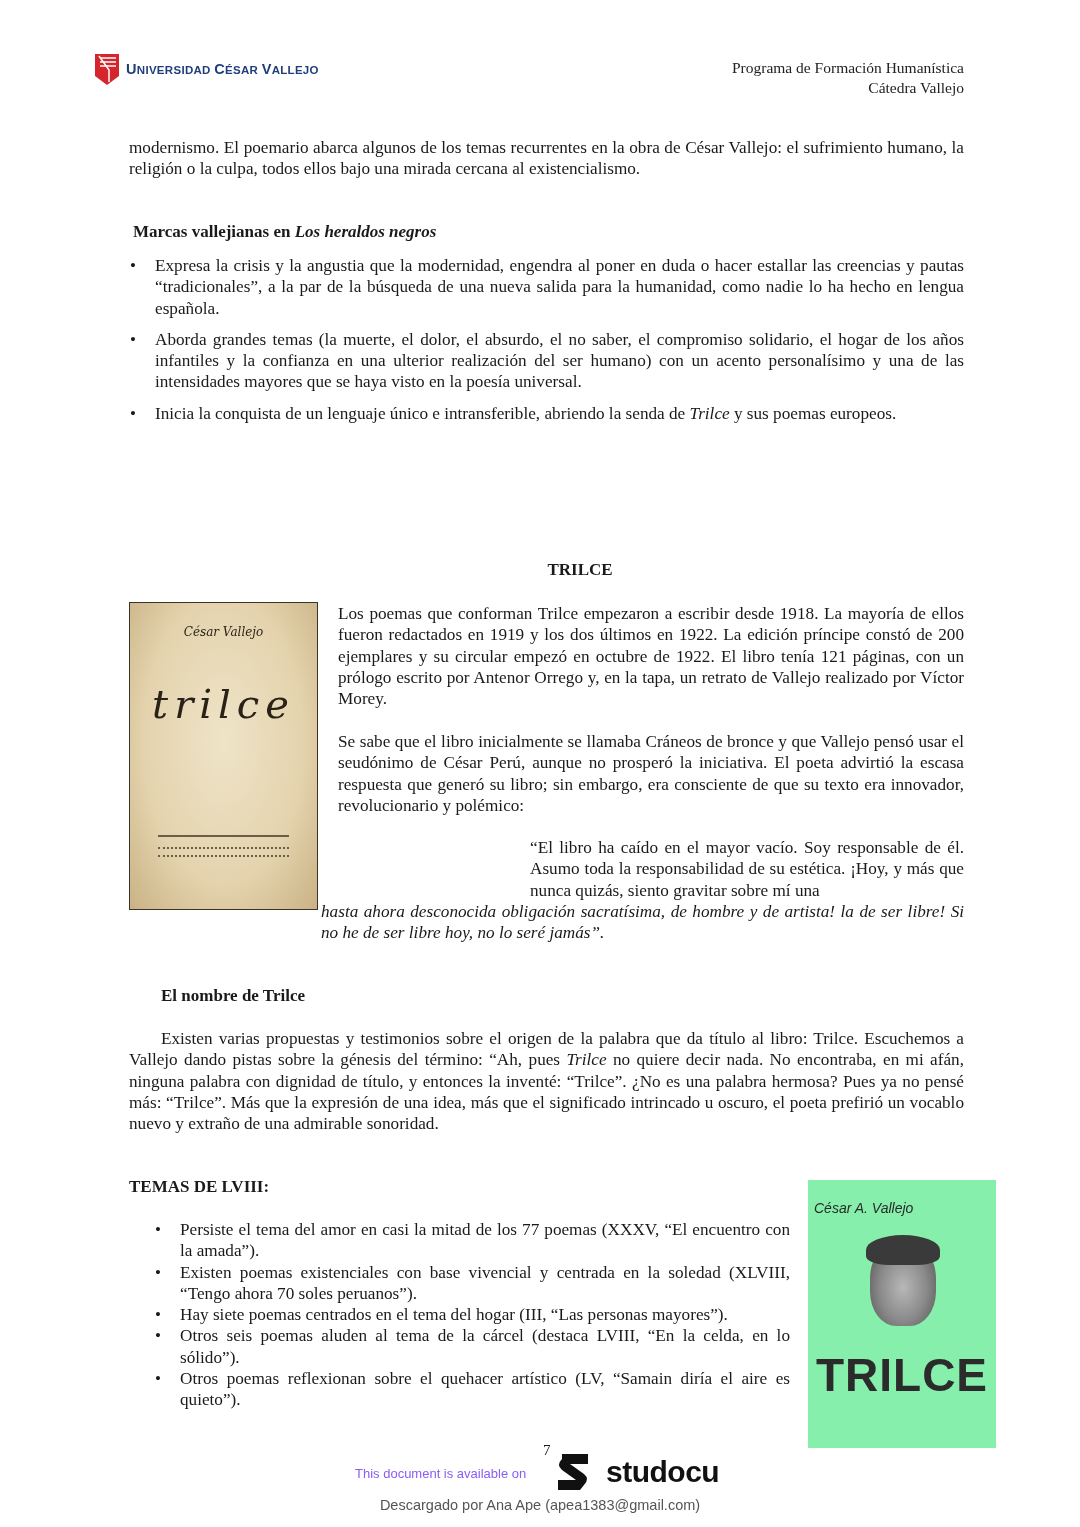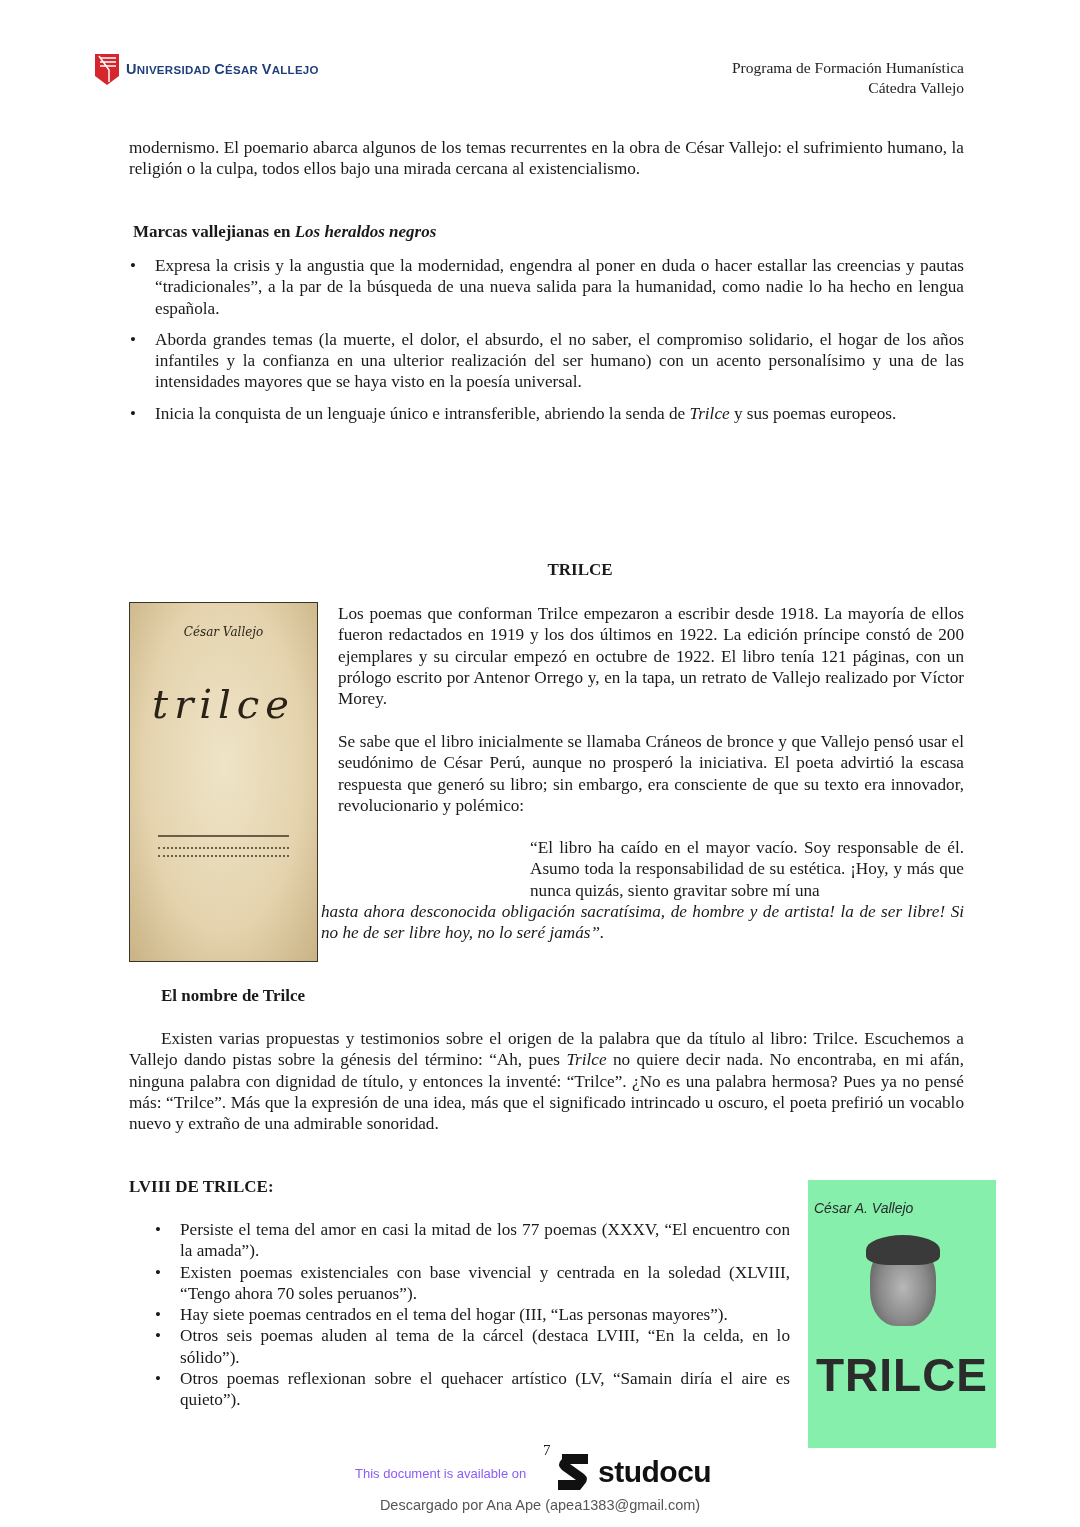--- a/index.html
+++ b/index.html
@@ -14,38 +14,38 @@
   .hdr-right { position: absolute; right: 116px; top: 58px; text-align: right; font-family: "Liberation Serif", serif; font-size: 15.5px; line-height: 20px; color: #222; margin-left: 28px; }
 
   .abs { position: absolute; }
   .para { left: 129px; width: 835px; }
   .heading-bold { font-family: "Liberation Serif", serif; font-weight: bold; font-size: 17px; }
 
   ul.bullets { list-style: none; margin: 0; padding: 0; }
   ul.bullets li { position: relative; padding-left: 25px; }
   ul.bullets li::before { content: "\2022"; position: absolute; left: 0; top: 0; font-size: 17px; }
 
-  .cover1 { left: 129px; top: 602px; width: 189px; height: 360px; border: 1.5px solid #3b332a; box-sizing: border-box;
+  .cover1 { left: 129px; top: 602px; width: 189px; height: 308px; border: 1.5px solid #3b332a; box-sizing: border-box;
     background: radial-gradient(ellipse at 50% 45%, #efe4c8 0%, #e4d3ad 60%, #c9b285 100%); }
   .cover1 .author { position: absolute; top: 22px; width: 100%; text-align: center; font-family: "DejaVu Serif", serif; font-style: italic; font-size: 12px; color: #2b231a; }
   .cover1 .title { position: absolute; top: 78px; width: 100%; text-align: center; font-family: "DejaVu Serif", serif; font-style: italic; font-size: 40px; letter-spacing: 6px; color: #2a2218; }
   .cover1 .pub { position: absolute; top: 232px; left: 28px; right: 28px; height: 2px; background: #6b5d47; }
   .cover1 .pub2 { position: absolute; top: 244px; left: 28px; right: 28px; height: 1px; border-top: 2px dotted #6b5d47; }
   .cover1 .pub3 { position: absolute; top: 252px; left: 28px; right: 28px; height: 1px; border-top: 2px dotted #6b5d47; }
 
   .cover2 { left: 808px; top: 1180px; width: 188px; height: 268px; background: #86efac; }
   .cover2 .author { position: absolute; top: 20px; left: 6px; font-family: "Liberation Sans", sans-serif; font-style: italic; font-size: 14px; color: #2a2a2a; }
   .cover2 .face { position: absolute; left: 62px; top: 60px; width: 66px; height: 86px; border-radius: 45% 45% 40% 40%; background: radial-gradient(ellipse at 50% 55%, #b8b8b8 0%, #8a8a8a 50%, #4a4a4a 100%); }
   .cover2 .hair { position: absolute; left: 58px; top: 55px; width: 74px; height: 30px; border-radius: 50% 50% 30% 30%; background: #3a3a3a; }
   .cover2 .title { position: absolute; top: 168px; width: 100%; text-align: center; font-family: "Liberation Sans", sans-serif; font-weight: bold; font-size: 46px; letter-spacing: 1px; color: #2b2b2b; }
 
   
   .pagenum { position: absolute; left: 543px; top: 1442px; font-family: "Liberation Serif", serif; font-size: 15px; }
   .avail { position: absolute; left: 355px; top: 1466px; font-family: "Liberation Sans", sans-serif; font-size: 13px; color: #8b5cf6; }
-  .studocu { position: absolute; left: 554px; top: 1452px; display: flex; align-items: center; }
+  .studocu { position: absolute; left: 554px; top: 1452px; display: flex; align-items: center; gap: 8px; }
   .studocu-word { font-family: "Liberation Sans", sans-serif; font-weight: bold; font-size: 30px; color: #111; margin-left: 6px; letter-spacing: -0.5px; }
   .downloaded { position: absolute; left: 0; width: 1080px; top: 1497px; text-align: center; font-family: "Liberation Sans", sans-serif; font-size: 14.5px; color: #555; }
 </style>
 </head>
 <body>
 
 <div class="logo">
   <svg width="26" height="34" viewBox="0 0 26 34">
     <path d="M1 2 L25 2 L25 24 L13 33 L1 24 Z" fill="#d6262d"></path>
     <path d="M6 6 L22 6 M6 10 L22 10 M6 14 L22 14" stroke="#ffffff" stroke-width="1.6" fill="none"></path>
@@ -85,21 +85,21 @@
 <div class="abs page-text" style="left:338px; width:626px; top:603px;">Los poemas que conforman Trilce empezaron a escribir desde 1918. La mayoría de ellos fueron redactados en 1919 y los dos últimos en 1922. La edición príncipe constó de 200 ejemplares y su circular empezó en octubre de 1922. El libro tenía 121 páginas, con un prólogo escrito por Antenor Orrego y, en la tapa, un retrato de Vallejo realizado por Víctor Morey.</div>
 <div class="abs page-text" style="left:338px; width:626px; top:731px;">Se sabe que el libro inicialmente se llamaba Cráneos de bronce y que Vallejo pensó usar el seudónimo de César Perú, aunque no prosperó la iniciativa.  El poeta advirtió la escasa respuesta que generó su libro; sin embargo, era consciente de que su texto era innovador, revolucionario y polémico:</div>
 <div class="abs page-text" style="left:530px; width:434px; top:837px;">“El libro ha caído en el mayor vacío. Soy responsable de él. Asumo toda la responsabilidad de su estética. ¡Hoy, y más que nunca quizás, siento gravitar sobre mí una</div>
 <div class="abs page-text" style="left:321px; width:643px; top:901px;font-style:italic;">hasta ahora desconocida obligación sacratísima, de hombre y de artista!  la de ser libre! Si no he de ser libre hoy, no lo seré jamás”.</div>
 
 <div class="abs heading-bold" style="left:161px; top:986px;">El nombre de Trilce</div>
 <div class="abs para page-text" style="top:1028px; text-indent:32px;">
   <span>Existen varias propuestas y testimonios sobre el origen de la palabra que da título al libro: Trilce. Escuchemos a Vallejo dando pistas sobre la génesis del término: “Ah, pues </span><i>Trilce</i><span> no quiere decir nada. No encontraba, en mi afán, ninguna palabra con dignidad de título, y entonces la inventé: “Trilce”. ¿No es una palabra hermosa?  Pues ya no pensé más: “Trilce”.  Más que la expresión de una idea, más que el significado intrincado u oscuro, el poeta prefirió un vocablo nuevo y extraño de una admirable sonoridad.</span>
 </div>
 
-<div class="abs heading-bold" style="left:129px; top:1177px;">LVIII DE TRILCE:</div>
+<div class="abs heading-bold" style="left:129px; top:1177px;">TEMAS DE LVIII:</div>
 <div class="abs page-text" style="left:155px; width:635px; top:1219px;">
   <ul class="bullets">
     <li> Persiste el tema del amor en casi la mitad de los 77 poemas (XXXV, “El encuentro con la amada”).</li>
     <li>Existen poemas existenciales con base vivencial y centrada en la soledad (XLVIII, “Tengo ahora 70 soles peruanos”).</li>
     <li>Hay siete poemas centrados en el tema del hogar (III, “Las personas mayores”).</li>
     <li>Otros seis poemas aluden al tema de la cárcel (destaca LVIII, “En la celda, en lo sólido”).</li>
     <li>Otros poemas reflexionan sobre el quehacer artístico (LV, “Samain diría el aire es quieto”).</li>
   </ul>
 </div>
 

